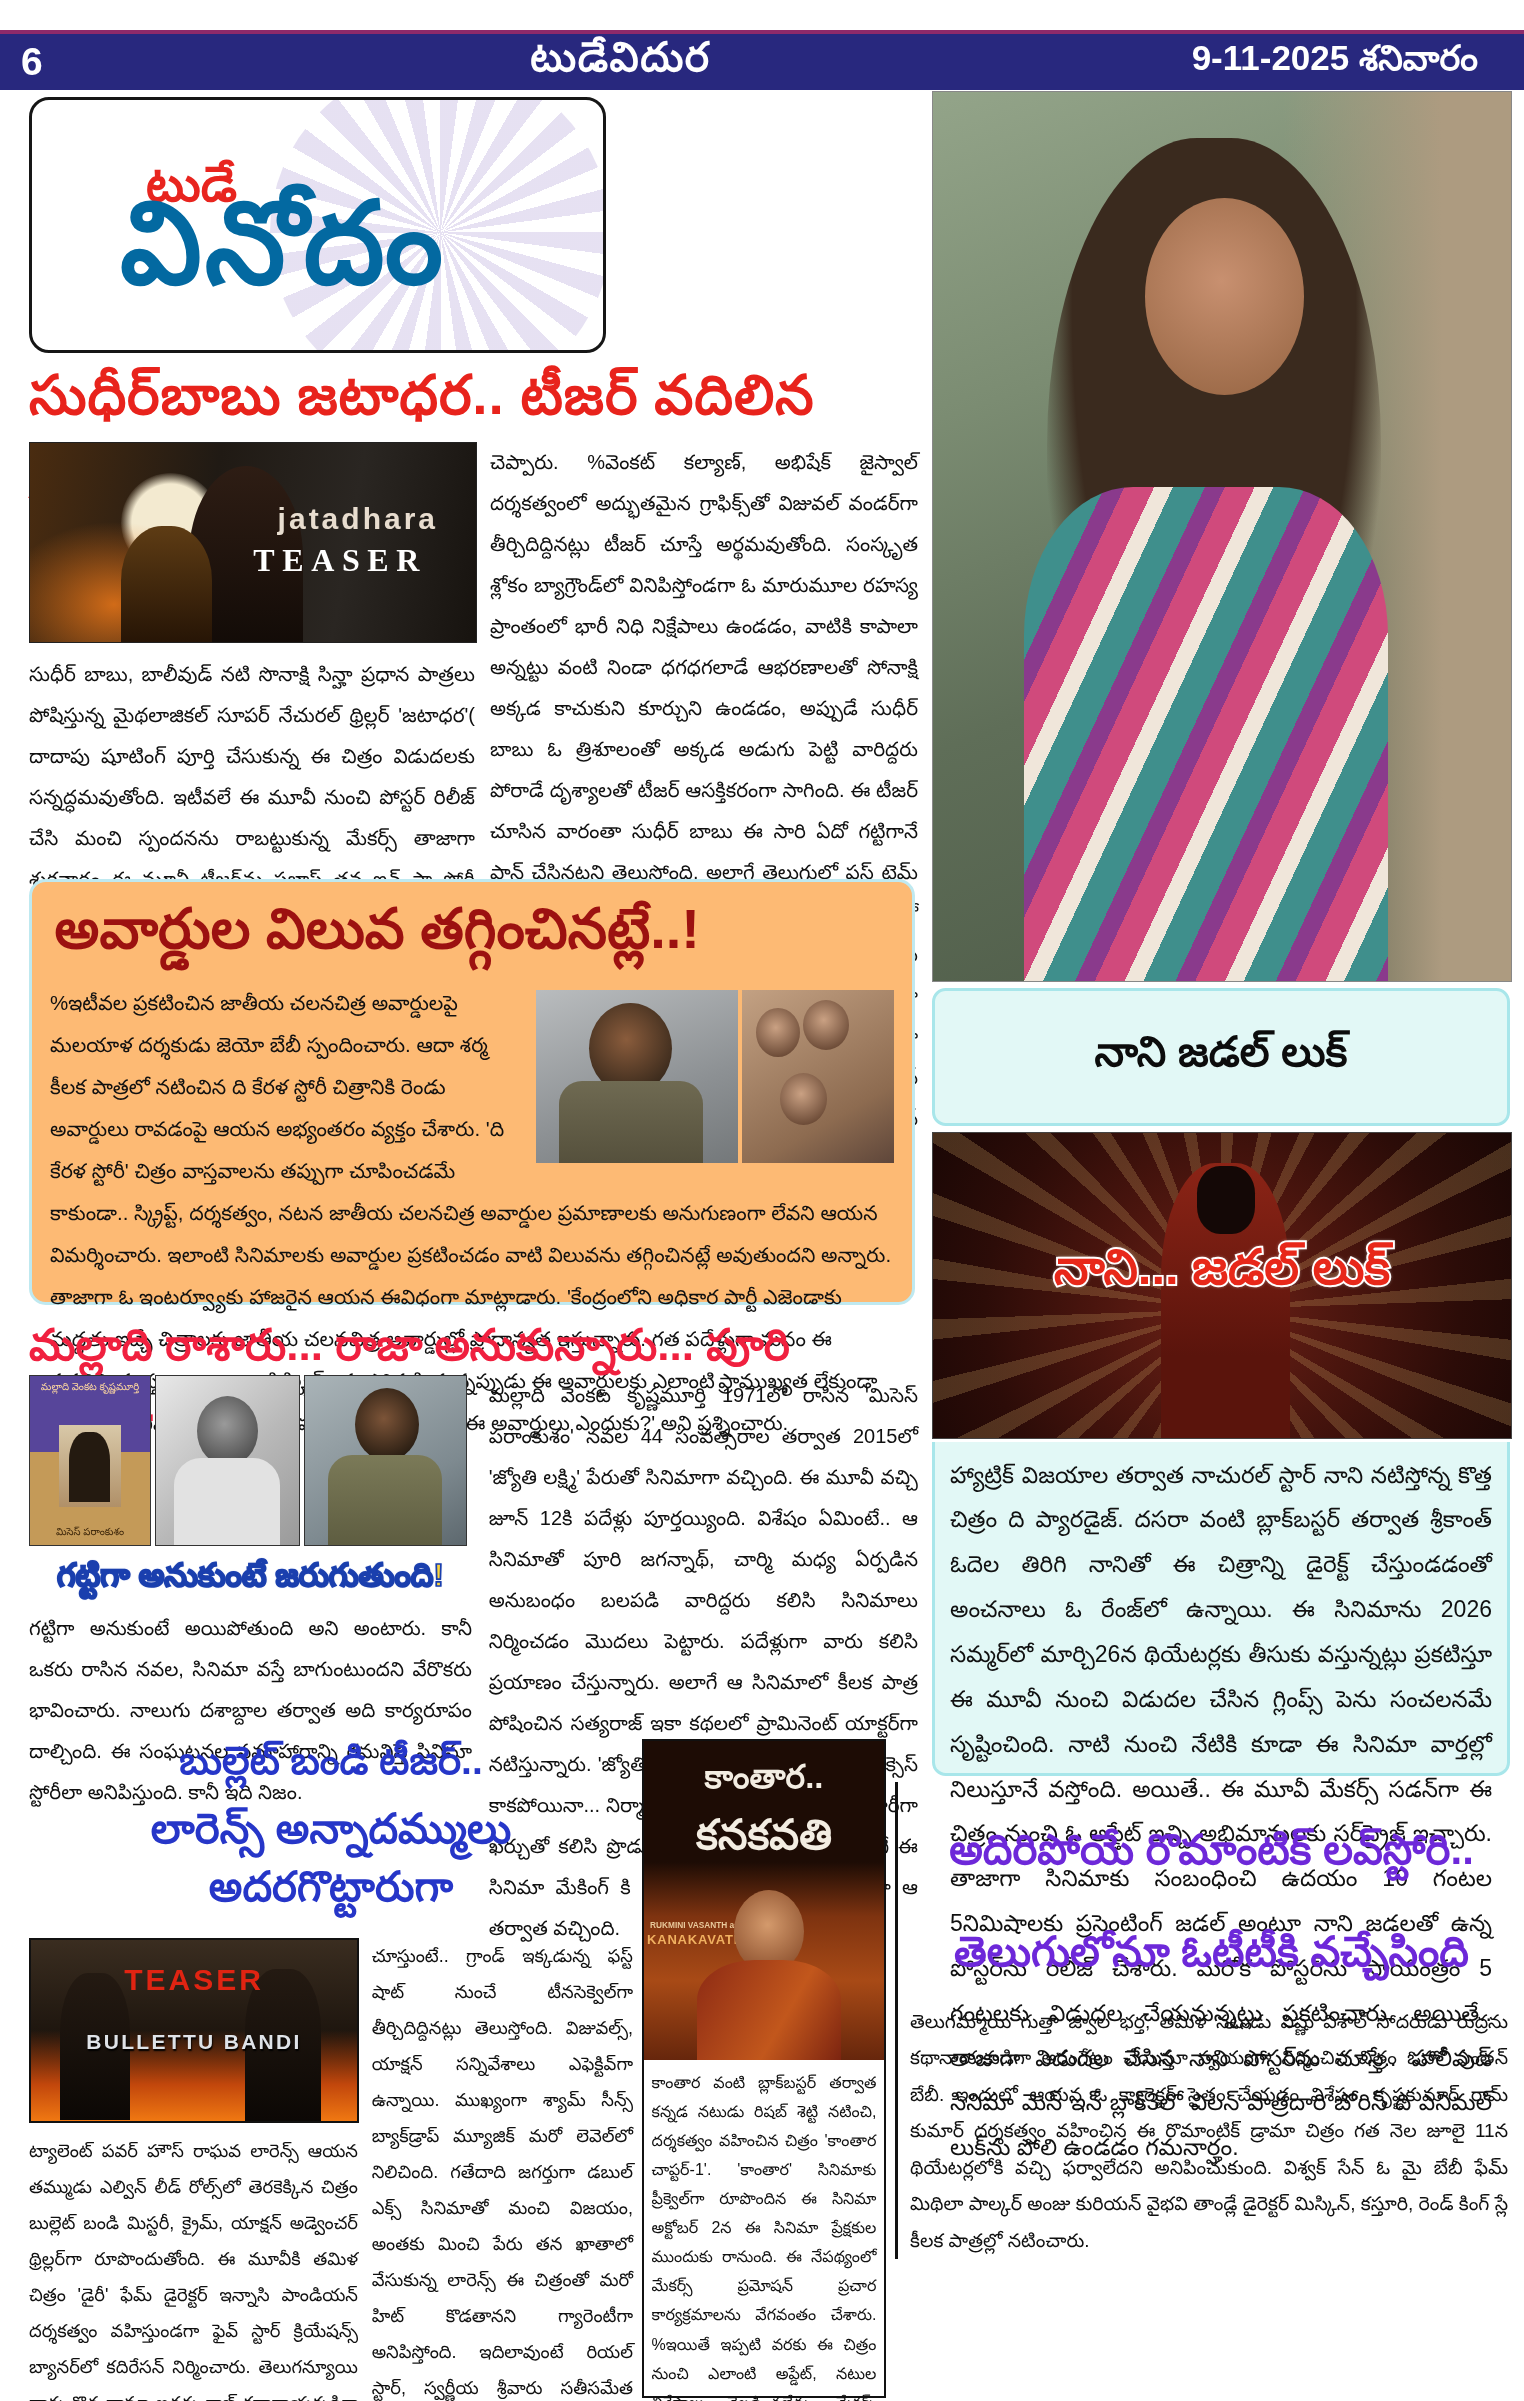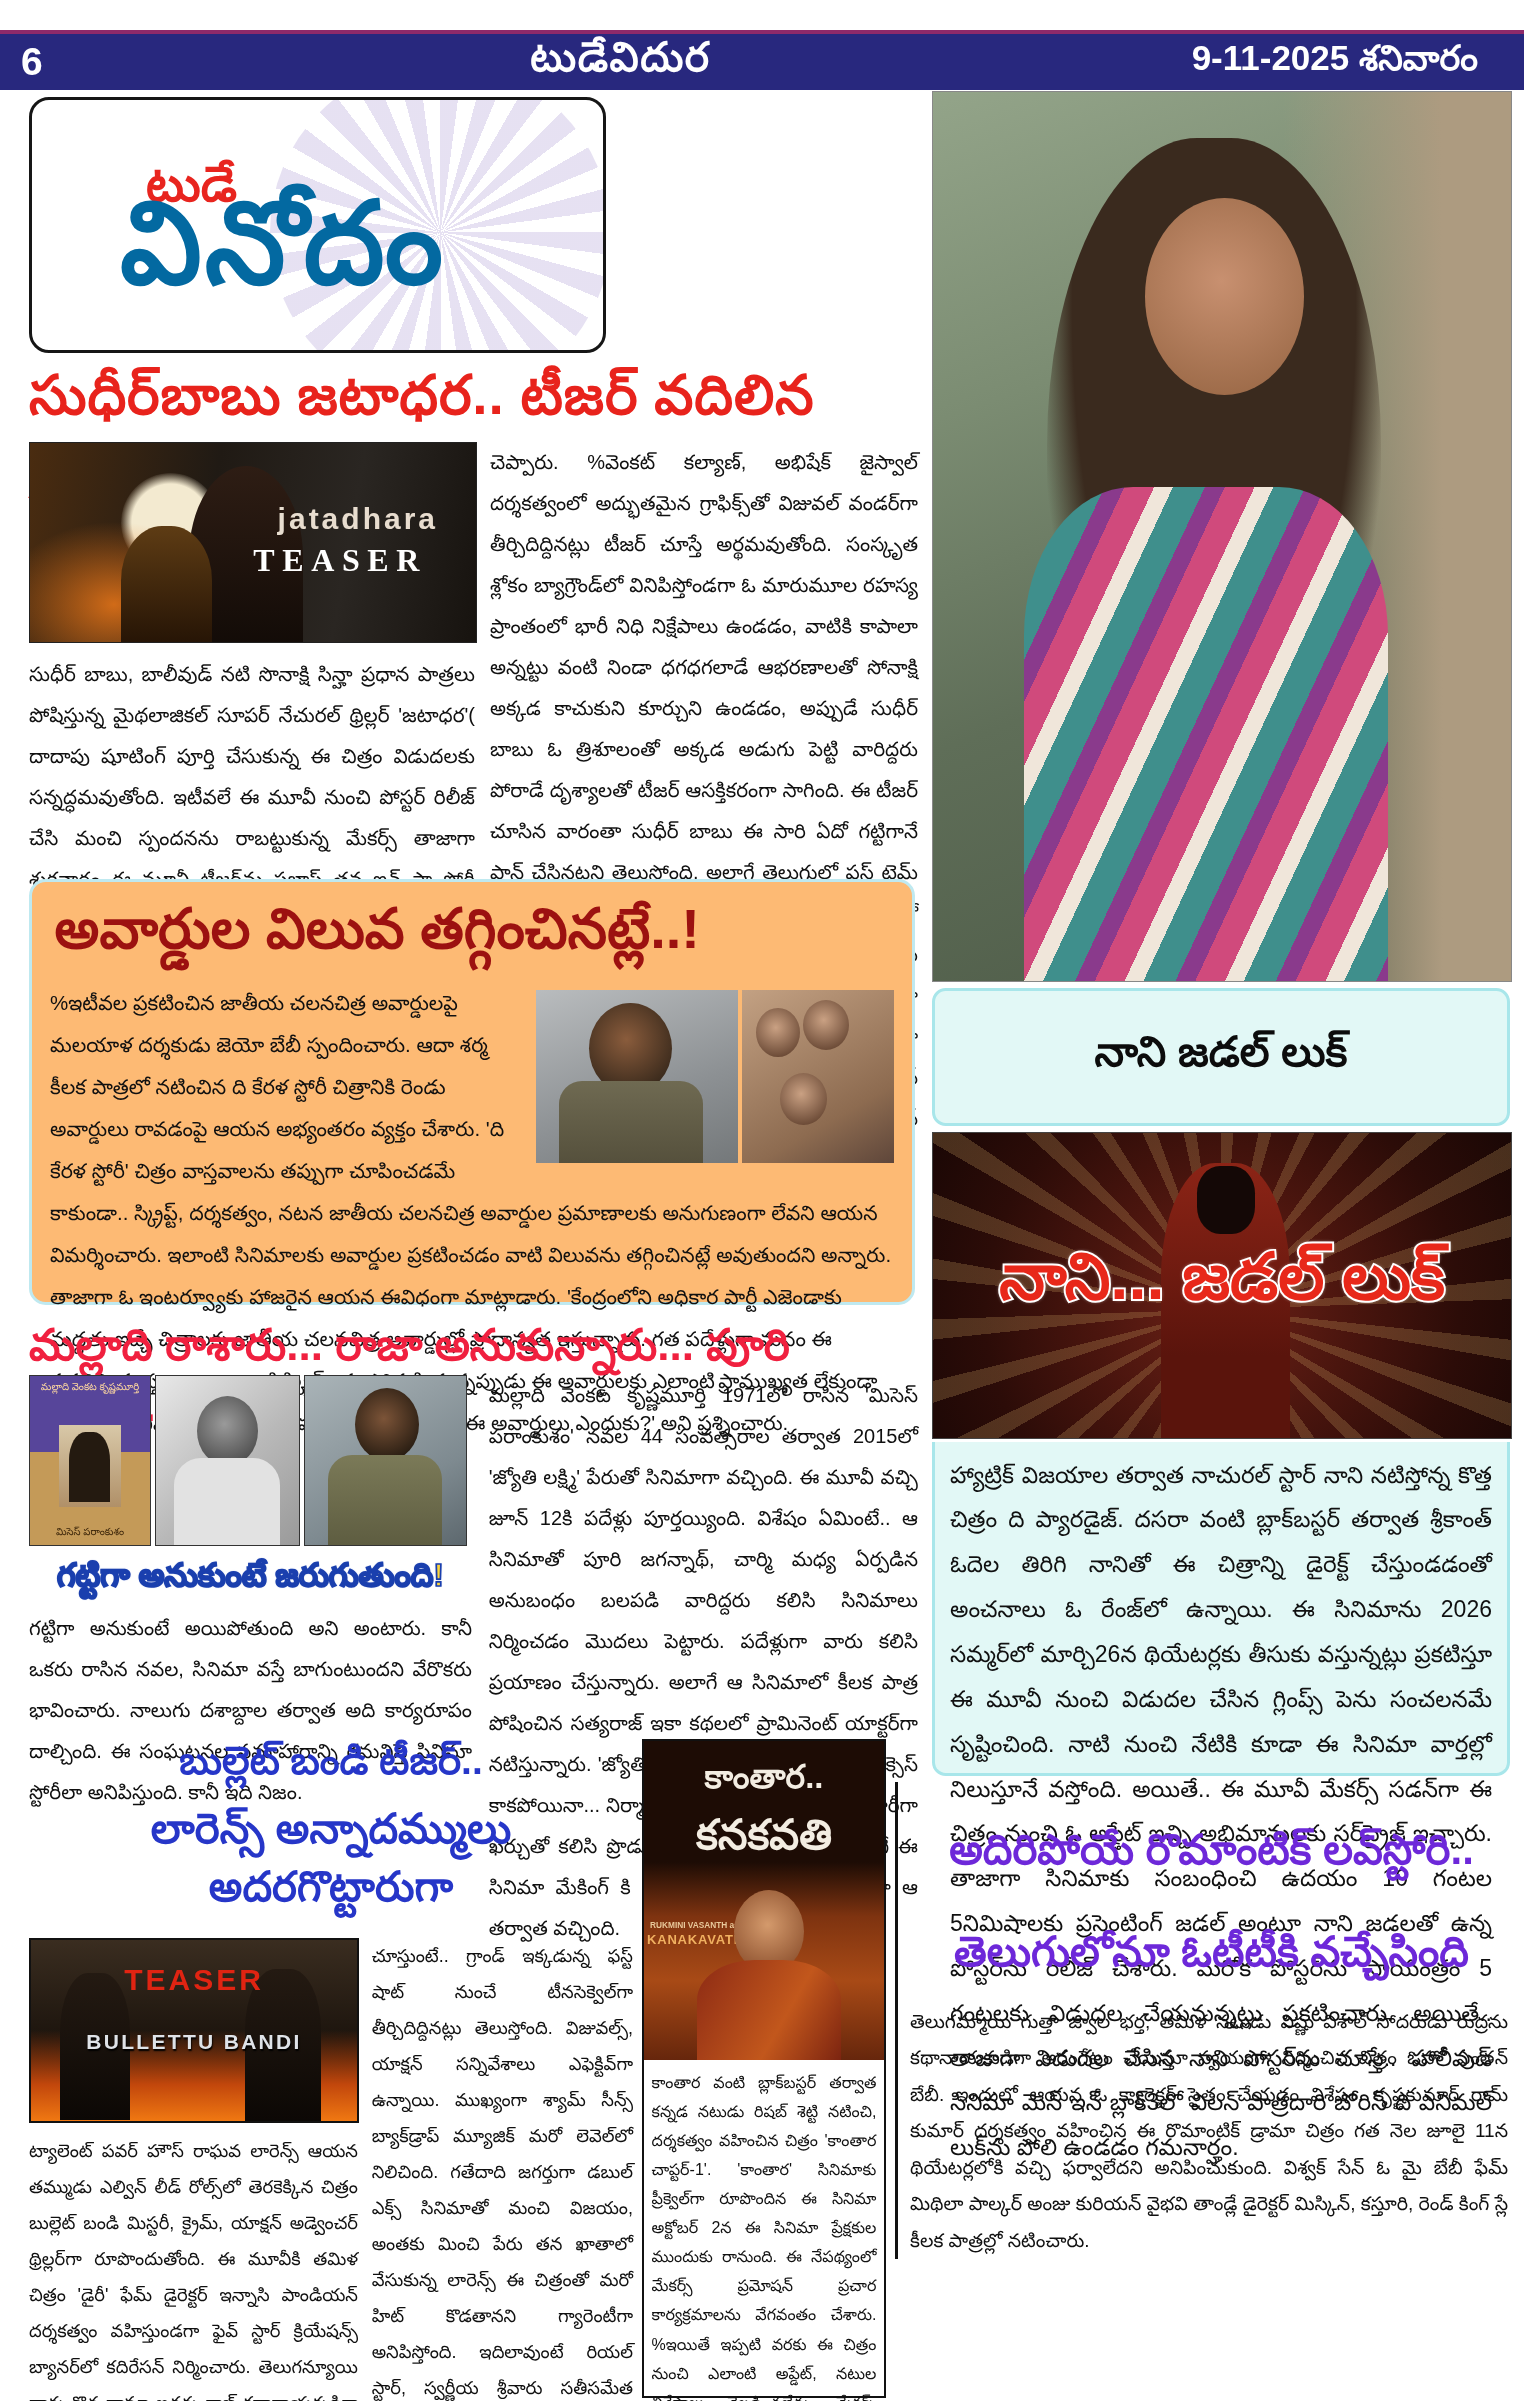--- a/index.html
+++ b/index.html
@@ -111,21 +111,21 @@
     display:flex;flex-direction:column;justify-content:center;gap:10.6px;}
   .cyanbox div{text-align:center;font-size:42px;font-weight:bold;color:#0c0c0c;}
 
   .poster-nani{position:absolute;left:932px;top:1132px;width:578px;height:305px;overflow:hidden;border:1.5px solid #444;
     background:radial-gradient(circle at 50% 58%,#6e2217 0%,#4a150e 38%,#2c0c08 70%,#1a0705 100%);}
   .nani-rays{position:absolute;left:-61px;top:-91px;width:698px;height:486px;
     background:repeating-conic-gradient(from 0deg at 50% 55%,rgba(190,150,90,.28) 0 4deg,rgba(0,0,0,0) 4deg 12deg);}
   .nani-fig{position:absolute;left:228px;top:30px;width:129px;height:275px;border-radius:42% 42% 0 0;
     background:linear-gradient(#8c2416,#5a140c 70%);}
   .nani-beard{position:absolute;left:264px;top:33px;width:58px;height:68px;border-radius:40%;background:#140806;}
-  .nani-title{position:absolute;left:0;top:106px;width:578px;text-align:center;font-size:65px;font-weight:bold;
+  .nani-title{position:absolute;left:0;top:106px;width:578px;text-align:center;font-size:49px;font-weight:bold;
     color:#e8281a;-webkit-text-stroke:3.8px #fff;paint-order:stroke fill;
     text-shadow:0 0 4.6px #fff,0 0 1.5px #fff;}
 
   .paradise-box{position:absolute;left:932px;top:1442px;width:578px;height:334px;background:#e2f8f6;
     border:3px solid #a8e6ea;border-top:none;border-radius:0 0 13.7px 13.7px;box-sizing:border-box;padding:10.6px 15px;}
   .paradise-box .body-text{font-size:23px;line-height:1.95;}
 
   
   .bullet{position:absolute;left:29px;top:1739px;width:604px;}
   .bullet .h1{font-size:39px;margin-bottom:12px;}

